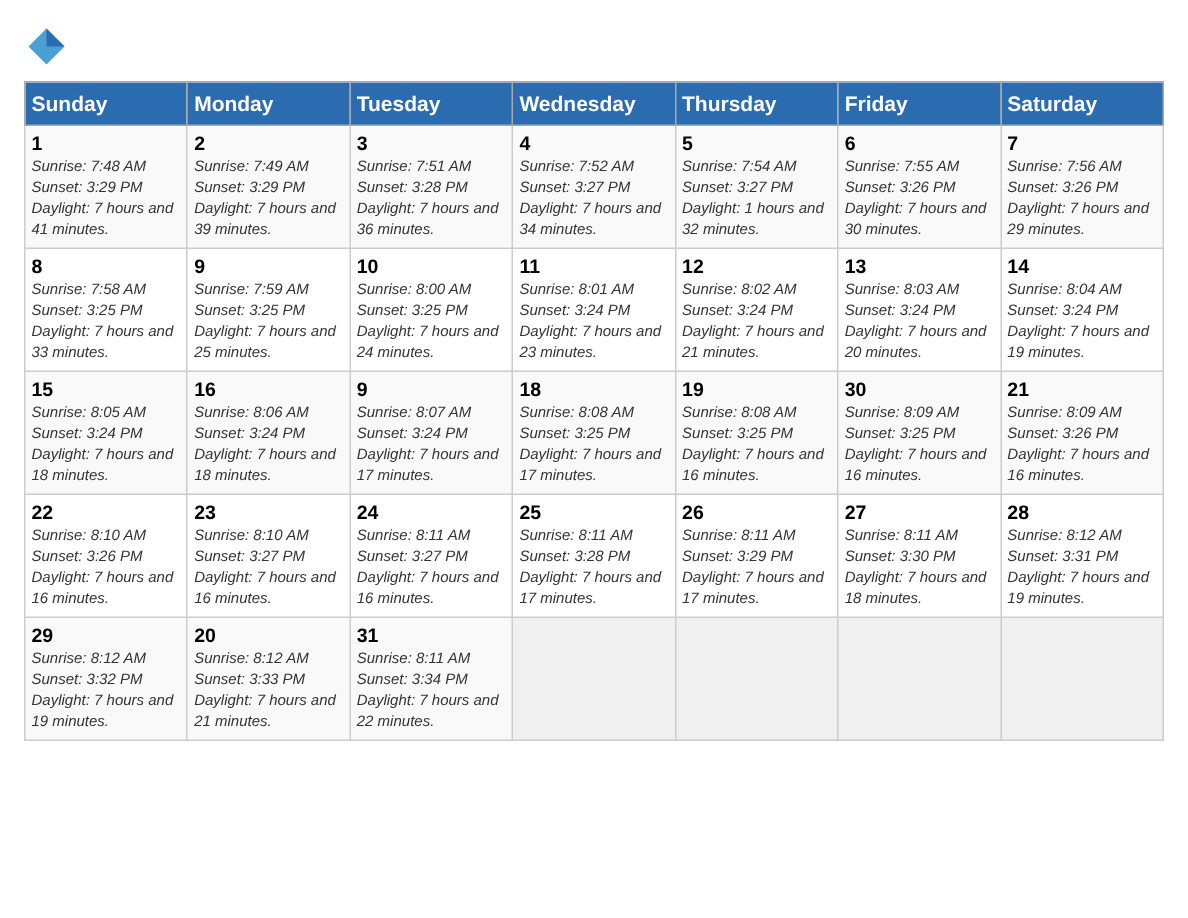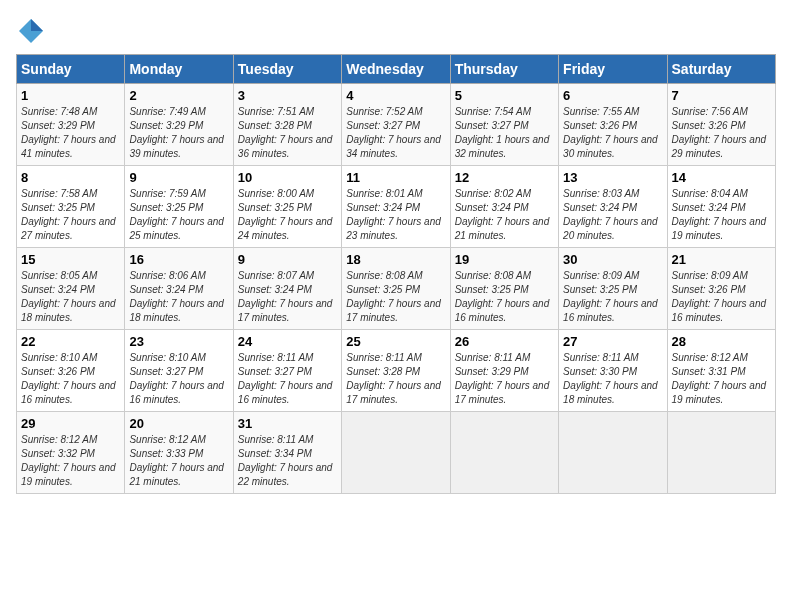--- a/index.html
+++ b/index.html
@@ -180,21 +180,21 @@
           <span>Daylight: 7 hours and 29 minutes.</span>
         </div>
       </td>
       </tr>
       <tr>
         <td>
         <span class="day-num">8</span>
         <div class="day-info">
           <span>Sunrise: 7:58 AM</span><br>
           <span>Sunset: 3:25 PM</span><br>
-          <span>Daylight: 7 hours and 27 minutes.</span>
+          <span>Daylight: 7 hours and 33 minutes.</span>
         </div>
       </td>
         <td>
         <span class="day-num">9</span>
         <div class="day-info">
           <span>Sunrise: 7:59 AM</span><br>
           <span>Sunset: 3:25 PM</span><br>
           <span>Daylight: 7 hours and 25 minutes.</span>
         </div>
       </td>

